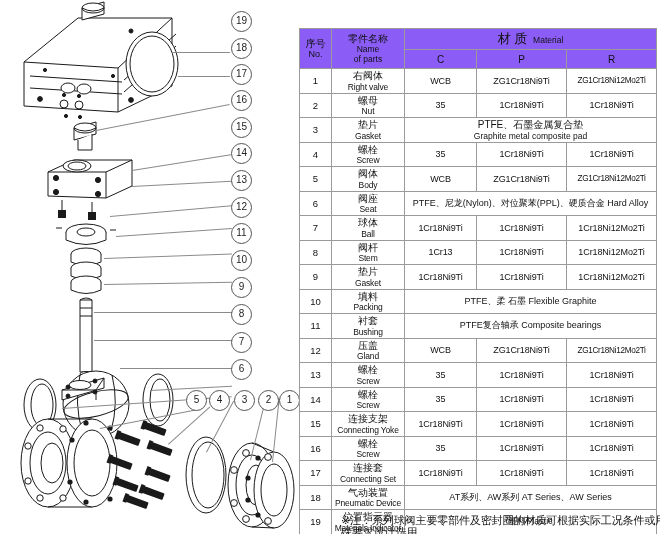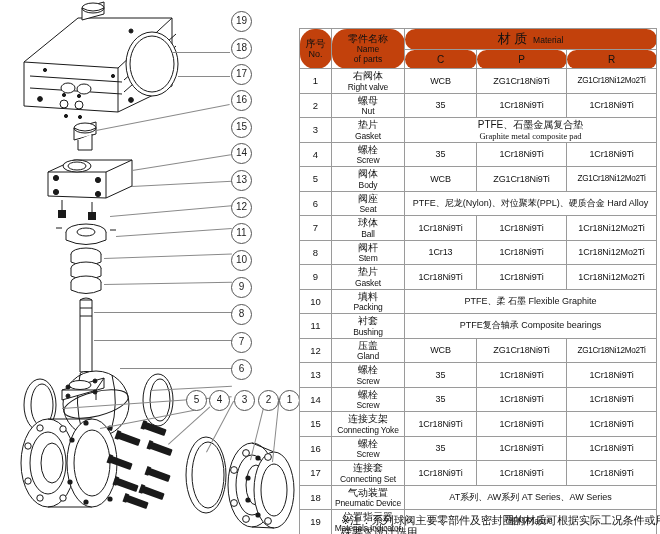--- a/index.html
+++ b/index.html
@@ -19,21 +19,21 @@
   
   #panel{position:absolute;left:295px;top:0;width:365px;height:534px;}
   #title{position:absolute;left:6px;top:5px;font-size:13.5px;font-weight:bold;
          letter-spacing:.1px;white-space:nowrap;}
   #title .en{padding-left:4px;}
 
   table{position:absolute;left:4px;top:28px;width:357px;
         border-collapse:collapse;table-layout:fixed;background:#fff;}
   td,th{border:1px solid #9a9a9a;text-align:center;vertical-align:middle;
         padding:0;font-weight:normal;}
-  thead td{background:#c2410c;border-radius:15px;}
+  thead td{background:#8b5cf6;}
   .cn{font-size:10px;display:block;line-height:11.5px;}
   .en{font-size:8.5px;display:block;line-height:10px;}
   .hdr-no .cn{font-size:10px;} .hdr-no .en{font-size:9px;text-align:center;}
   td.num{font-size:9.5px;}
   td.mat{font-size:9px;letter-spacing:-.1px;}
   td.mat.tight{font-size:8.2px;letter-spacing:-.3px;}
   td.span{font-size:9px;}
   td.span2{font-size:9px;line-height:11px;}
   .nm{padding:1px 0;}
   .nm .en{letter-spacing:-.15px;}
@@ -335,21 +335,21 @@
             <td class="mat">1Cr18Ni9Ti</td>
           </tr>
           <tr>
             <td class="num" style="height: 22px;">3</td>
             <td class="nm">
               <span class="cn">垫片</span>
               <span class="en">Gasket</span>
             </td>
             <td colspan="3" class="span2">
               <span class="cn" style="display: block;">PTFE、石墨金属复合垫</span>
-              <span class="en" style="display: block; font-family: Liberation Serif, serif;">Graphite metal composite pad</span>
+              <span class="en" style="display: block;">Graphite metal composite pad</span>
             </td>
           </tr>
           <tr>
             <td class="num" style="height: 22px;">4</td>
             <td class="nm">
               <span class="cn">螺栓</span>
               <span class="en">Screw</span>
             </td>
             <td class="mat">35</td>
             <td class="mat">1Cr18Ni9Ti</td>

